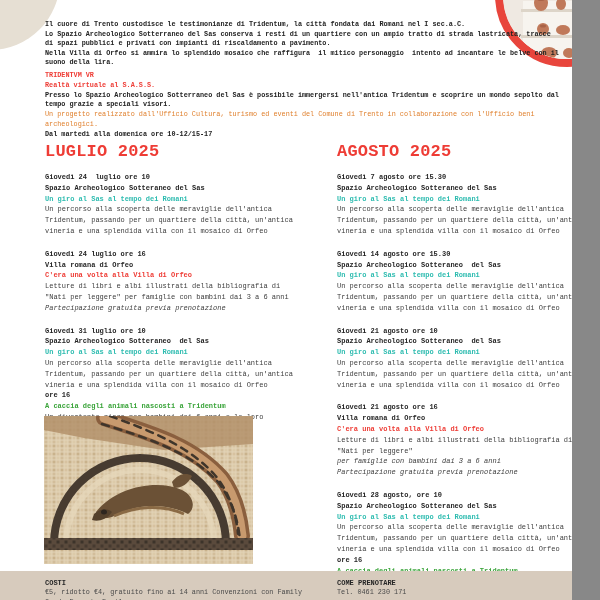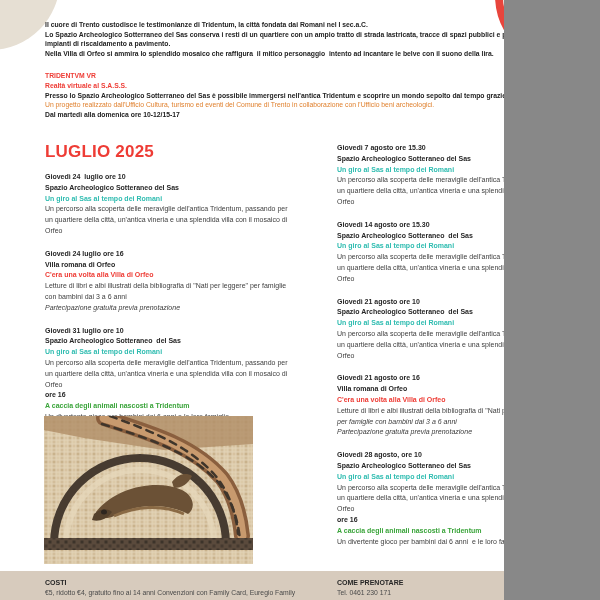--- a/index.html
+++ b/index.html
@@ -1,18 +1,18 @@
 <!DOCTYPE html>
 <html><head>
 <meta charset="utf-8">
 <style>
   html,body{margin:0;padding:0;background:#888;}
   .page{
-    position:relative;width:504px;height:600px;background:#ffffff;
-    overflow:hidden;font-family:Liberation Sans, sans-serif;color:#262626;
+    position:relative;width:572px;height:600px;background:#ffffff;
+    overflow:hidden;font-family:Liberation Mono, monospace;color:#262626;
   }
   
   .blob{position:absolute;left:-80px;top:-90px;width:140px;height:140px;
     border-radius:50%;background:#e6dfd3;}
   
   .photo-circle{position:absolute;left:495px;top:-77px;width:128px;height:128px;
     border-radius:50%;border:8px solid #e8453c;overflow:hidden;background:#efe9e2;}
   .photo-circle svg{display:block;}
   
   .intro{position:absolute;left:45px;top:20px;width:515px;}
@@ -118,20 +118,21 @@
           <div class="ln s-teal">Un giro al Sas al tempo dei Romani</div>
           <div class="ln s-desc">Un percorso alla scoperta delle meraviglie dell'antica Tridentum, passando per un quartiere della città, un'antica vineria e una splendida villa con il mosaico di Orfeo</div>
           <div class="ln s-bold">ore 16</div>
           <div class="ln s-green">A caccia degli animali nascosti a Tridentum</div>
           <div class="ln s-desc">Un divertente gioco per bambini dai 6 anni e le loro famiglie</div>
         </div>
       </div>
   </div>
 
   <div class="col col-right">
+    <div class="month-title">AGOSTO 2025</div>
     <div id="agosto-events">
         <div class="event">
           <div class="ln s-date">Giovedì 7 agosto ore 15.30</div>
           <div class="ln s-venue">Spazio Archeologico Sotteraneo del Sas</div>
           <div class="ln s-teal">Un giro al Sas al tempo dei Romani</div>
           <div class="ln s-desc">Un percorso alla scoperta delle meraviglie dell'antica Tridentum, passando per un quartiere della città, un'antica vineria e una splendida villa con il mosaico di Orfeo</div>
         </div>
         <div class="event">
           <div class="ln s-date">Giovedì 14 agosto ore 15.30</div>
           <div class="ln s-venue">Spazio Archeologico Sotteraneo  del Sas</div>

